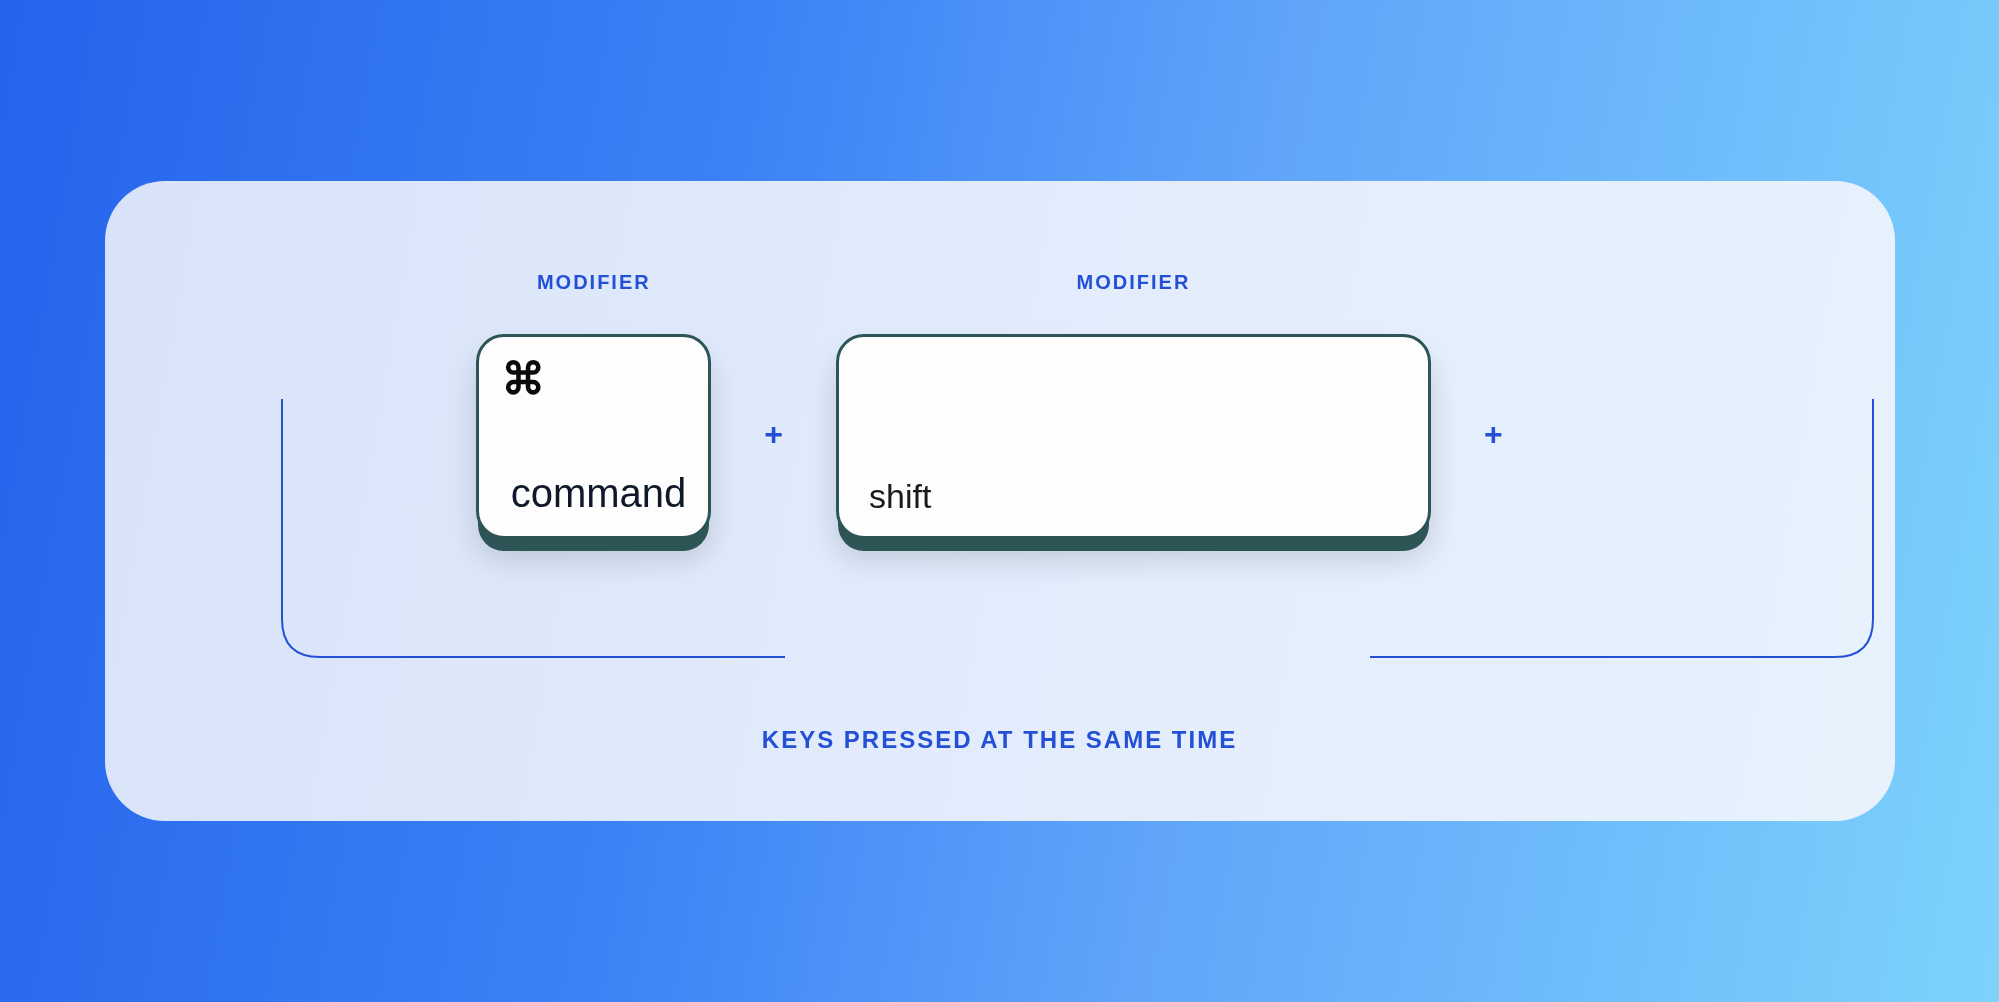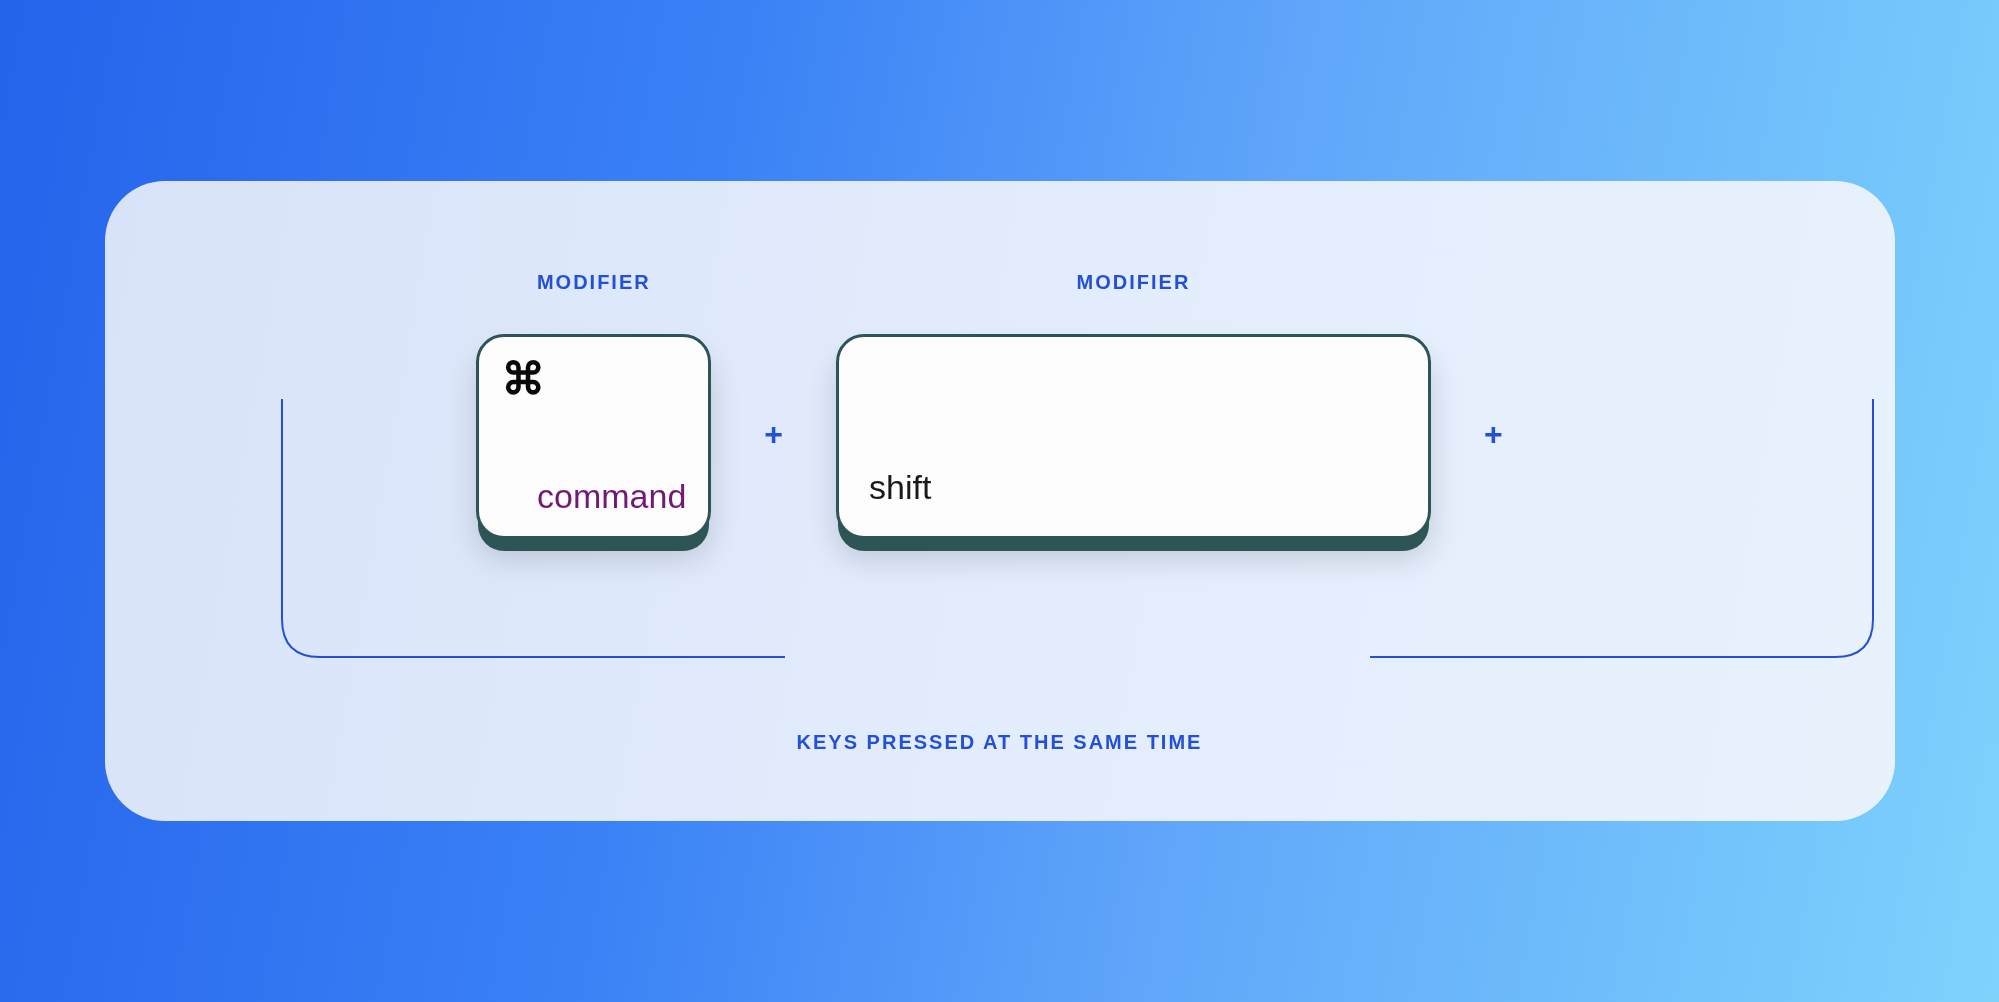--- a/index.html
+++ b/index.html
@@ -64,41 +64,41 @@
 
     .key-command {
       width: 235px;
       height: 205px;
       padding: 20px 22px;
     }
 
     .key-shift {
       width: 595px;
       height: 205px;
-      padding: 29px 30px;
+      padding: 20px 30px;
     }
 
     .key-h {
       width: 210px;
       height: 205px;
       display: flex;
       align-items: center;
       justify-content: center;
     }
 
     .cmd-icon {
       font-size: 44px;
       line-height: 1;
       font-weight: 600;
       color: #0a0a0a;
     }
 
     .key-bottom-label {
-      font-size: 34px;
-      color: #701a75;
+      font-size: 40px;
+      color: #0f172a;
       font-weight: 400;
       align-self: flex-end;
     }
 
     .shift-label {
       font-size: 34px;
       color: #1a1a1a;
       font-weight: 400;
       align-self: flex-start;
       margin-top: auto;
@@ -129,21 +129,21 @@
       left: 95px;
       width: 1595px;
       top: -245px;
       height: 260px;
     }
 
     .caption {
       position: absolute;
       width: 100%;
       text-align: center;
-      font-size: 20px;
+      font-size: 24px;
       font-weight: 700;
       letter-spacing: 2px;
       color: #2450d6;
       bottom: -10px;
     }
   </style>
 </head>
 <body>
 
 <div class="panel">

